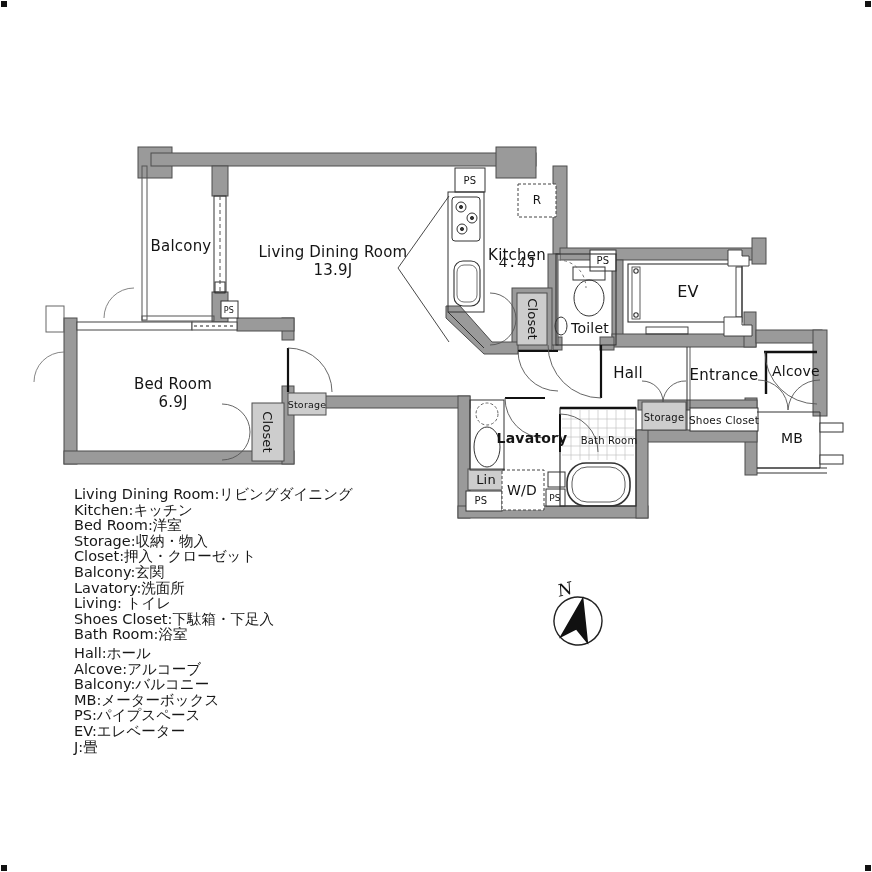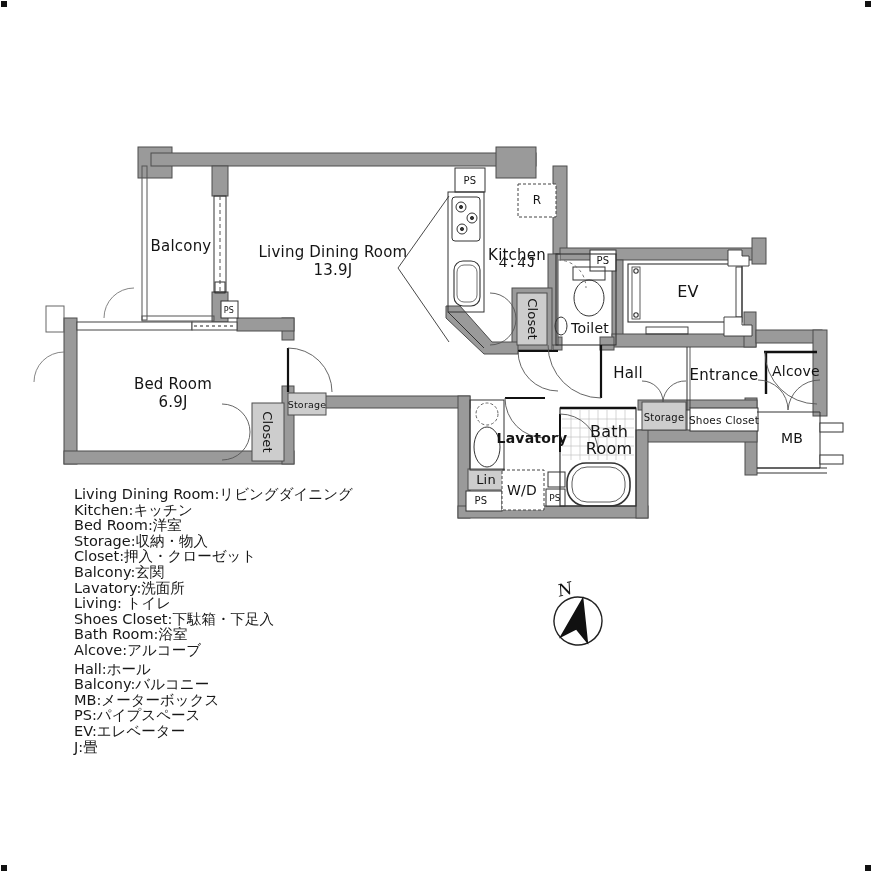--- a/index.html
+++ b/index.html
@@ -4,21 +4,21 @@
 <style>
   html,body{margin:0;padding:0;background:#ffffff;}
   .stage{position:relative;width:872px;height:872px;background:#fff;overflow:hidden;
          font-family:"DejaVu Sans","Liberation Sans",sans-serif;color:#1a1a1a;}
   .stage svg{position:absolute;left:0;top:0;}
   .lbl{position:absolute;transform:translate(-50%,-50%);white-space:nowrap;
        font-size:15px;color:#141414;letter-spacing:0.2px;text-align:center;}
   .lbl.small{font-size:10px;}
   .lbl.tiny{font-size:8px;}
   .lbl.vert{transform:translate(-50%,-50%) rotate(90deg);font-size:13px;}
-  .lbl.wrap{white-space:normal;width:60px;line-height:17px;font-size:16px;padding-left:16px;}
+  .lbl.wrap{white-space:normal;width:60px;line-height:17px;font-size:10px;padding-left:16px;}
   .lbl.north{font-family:"DejaVu Serif","Liberation Serif",serif;font-style:italic;
              font-size:17px;transform:translate(-50%,-50%) rotate(-14deg);}
   .legend{position:absolute;left:74px;top:487px;font-size:14.5px;line-height:15.6px;color:#171717;}
   .legend .lg{white-space:nowrap;}
   .legend .lg.gap{margin-top:3px;}
 </style>
 </head>
 <body>
 
 <div class="stage">
@@ -244,22 +244,22 @@
     <div class="lg">Living Dining Room:リビングダイニング</div>
     <div class="lg">Kitchen:キッチン</div>
     <div class="lg">Bed Room:洋室</div>
     <div class="lg">Storage:収納・物入</div>
     <div class="lg">Closet:押入・クローゼット</div>
     <div class="lg">Balcony:玄関</div>
     <div class="lg">Lavatory:洗面所</div>
     <div class="lg">Living: トイレ</div>
     <div class="lg">Shoes Closet:下駄箱・下足入</div>
     <div class="lg">Bath Room:浴室</div>
+    <div class="lg gap">Hall:ホール</div>
     <div class="lg">Alcove:アルコーブ</div>
-    <div class="lg gap">Hall:ホール</div>
     <div class="lg">Balcony:バルコニー</div>
     <div class="lg">MB:メーターボックス</div>
     <div class="lg">PS:パイプスペース</div>
     <div class="lg">EV:エレベーター</div>
     <div class="lg">J:畳</div>
   </div>
 
 </div>
 
 </body></html>

